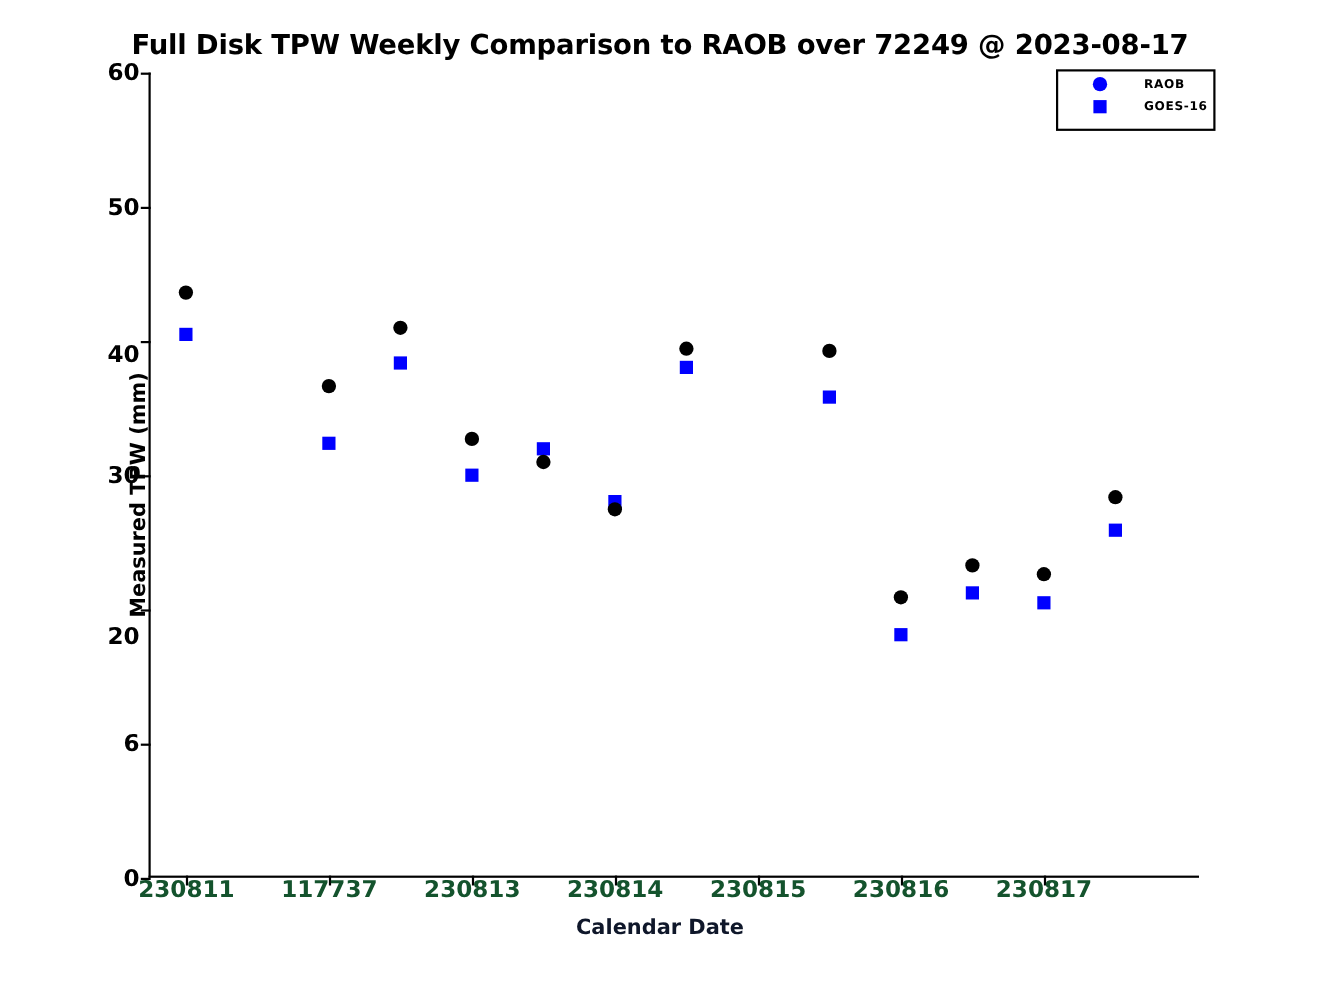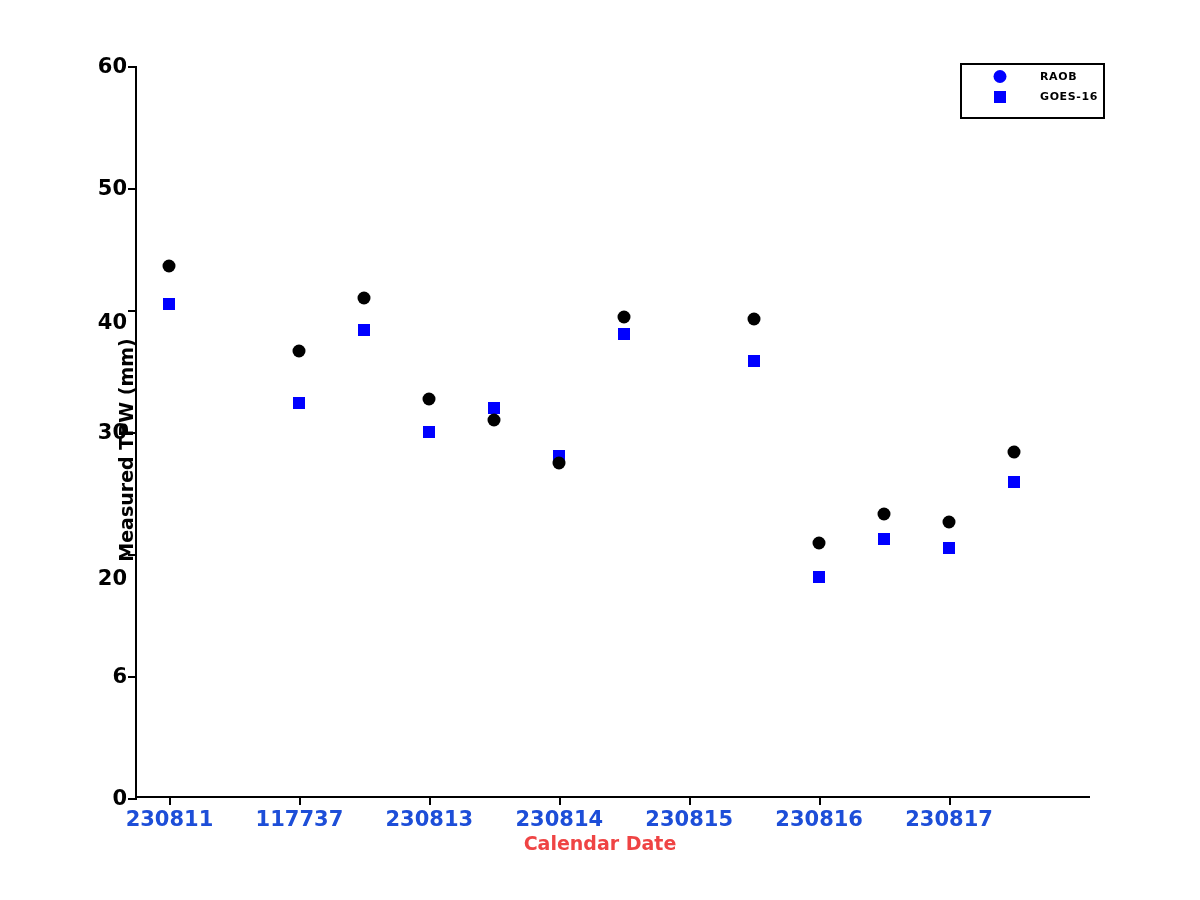--- a/index.html
+++ b/index.html
@@ -69,25 +69,24 @@
     transform: translateY(-50%);
     font-size: 21px;
     font-weight: bold;
     color: #000;
     white-space: nowrap;
   }
 
   .xlabel-text {
     position: absolute;
     top: 100%;
-    margin-top: 11px;
     transform: translateX(-50%);
     font-size: 21px;
     font-weight: bold;
-    color: #1d4ed8;
+    color: #14532d;
     white-space: nowrap;
   }
 
   #y-axis-title {
     position: absolute;
     left: 14px;
     top: 50%;
     transform: translateY(-50%) rotate(-90deg);
     transform-origin: center center;
     font-size: 19px;
@@ -97,21 +96,21 @@
   }
 
   #x-axis-title {
     position: absolute;
     left: 0;
     top: 832px;
     width: 1200px;
     text-align: center;
     font-size: 19px;
     font-weight: bold;
-    color: #ef4444;
+    color: #0f172a;
   }
 
   
   .marker {
     position: absolute;
     transform: translate(-50%, -50%);
   }
   .marker.circle {
     width: 13px;
     height: 13px;
@@ -162,20 +161,21 @@
     color: #000;
     letter-spacing: 0.6px;
     white-space: nowrap;
   }
 </style>
 </head>
 <body>
 
 <div id="figure">
 
+  <div class="chart-title">Full Disk TPW Weekly Comparison to RAOB over 72249 @ 2023-08-17</div>
 
   <div id="y-axis-title">Measured TPW (mm)</div>
 
   <div id="plot-area">
     <div id="y-ticks">
         <div class="tick-y" style="top: 732px;"></div>
         <div class="ylabel-text" style="top: 732px;">0</div>
         <div class="tick-y" style="top: 610px;"></div>
         <div class="ylabel-text" style="top: 610px;">6</div>
         <div class="tick-y" style="top: 488px;"></div>

